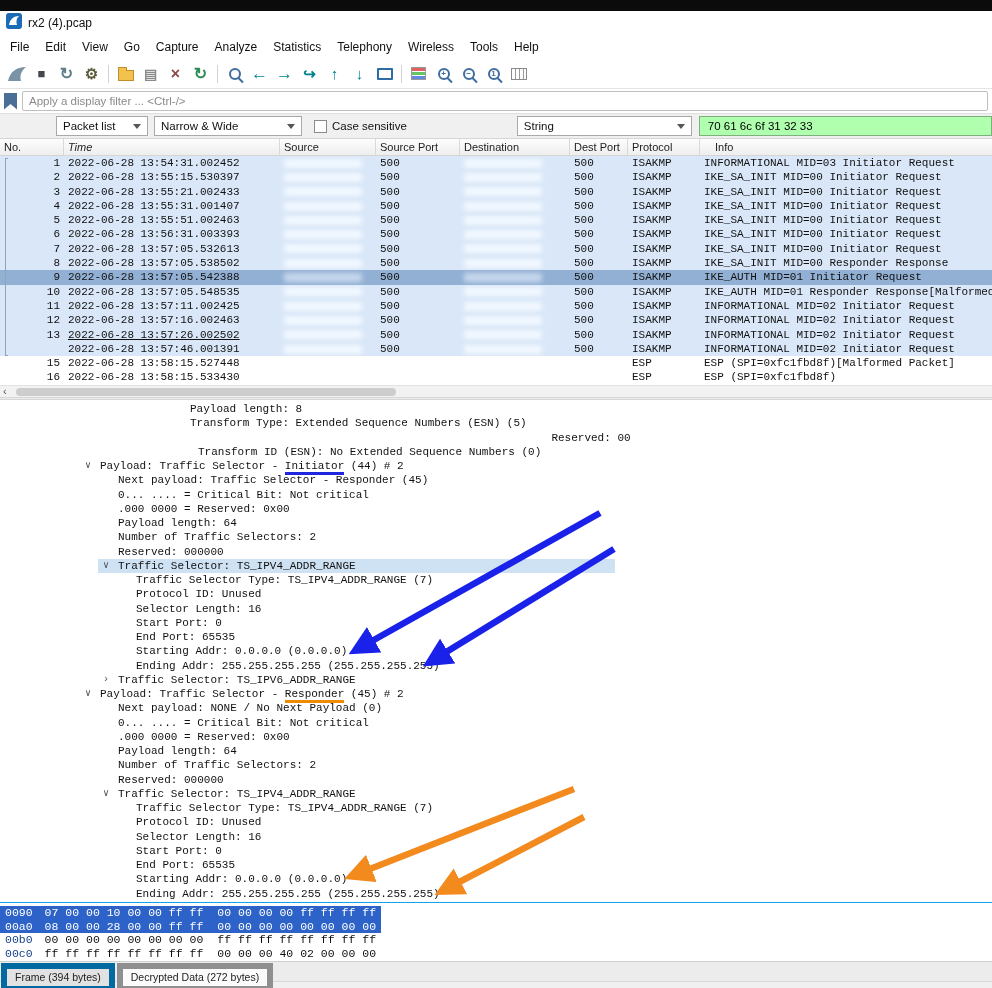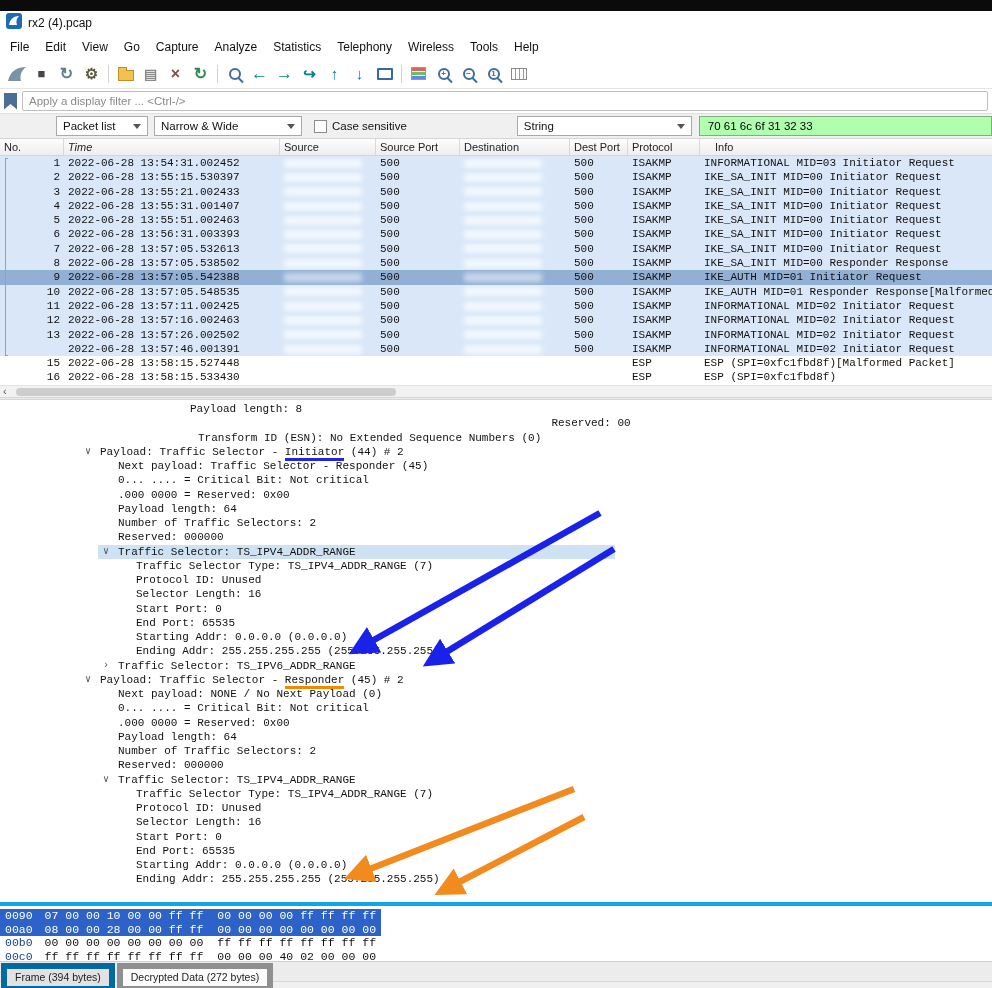--- a/index.html
+++ b/index.html
@@ -50,21 +50,21 @@
   .bracket{position:absolute;left:5px;top:2px;width:3px;height:198px;border-left:1px solid #90a4b8;border-top:1px solid #90a4b8;border-bottom:1px solid #90a4b8}
   .hscroll{height:12px;background:#f2f2f2;position:relative;border-top:1px solid #e2e2e2}
   .harrow{position:absolute;left:3px;top:-1px;font-size:11px;color:#555;line-height:12px}
   .hthumb{position:absolute;left:16px;top:2px;width:380px;height:8px;background:#cdcdcd;border-radius:4px}
   .splitter{height:3px;background:#ececec;border-top:1px solid #d6d6d6;border-bottom:1px solid #d6d6d6}
   .detail{height:502px;padding-top:2px;font-family:"Liberation Mono",monospace;font-size:11px;background:#fff;position:relative;overflow:hidden}
   .dline{position:relative;height:14.25px;line-height:14.25px;white-space:nowrap}
   .exp{position:absolute;top:0;color:#555;font-size:10px}
   .hlband{position:absolute;left:98px;top:0;width:517px;height:100%;background:#cfe2f4}
   .seg{position:relative}
-  .hexpane{height:59px;border-top:4px solid #0ea5e9;background:#fff;font-family:"Liberation Mono",monospace;font-size:11.5px;padding-top:3px}
+  .hexpane{height:59px;border-top:1px solid #0ea5e9;background:#fff;font-family:"Liberation Mono",monospace;font-size:11.5px;padding-top:3px}
   .hexrow{height:13.5px;line-height:13.5px;width:max-content;padding:0 5px;white-space:pre}
   .hexrow .off{color:#15428b;margin-right:12px}
   .hexrow .g2{margin-left:14px}
   .hexrow.selhex{background:#2d63c8;color:#fff}
   .hexrow.selhex .off{color:#fff}
   .bytetabs{height:20px;background:#ececec;border-top:1px solid #cfcfcf;display:flex;align-items:flex-start;padding:1px 0 0 1px;gap:2px}
   .btab{font-size:10.5px;padding:2px 8px 3px;border:6px solid #0369a1;background:#e2e2e2;color:#222}
   .btab.active{background:#fbfbfb;border-color:#8f8f8f}
   .statusstrip{height:7px;background:#f0f0f0;border-top:1px solid #d8d8d8}
   .overlay{position:absolute;left:0;top:0;width:992px;height:988px;pointer-events:none;z-index:9}
@@ -375,21 +375,21 @@
         <div class="pcell port" style="width: 84px;">500</div>
         <div class="pcell blur" style="width: 110px;">
           <div class="blurbox"></div>
         </div>
         <div class="pcell port" style="width: 58px;">500</div>
         <div class="pcell proto" style="width: 72px;">ISAKMP</div>
         <div class="pcell info" style="flex: 1 1 0%;">INFORMATIONAL MID=02 Initiator Request</div>
       </div>
       <div class="prow isakmp">
         <div class="pcell no" style="width: 64px;">13</div>
-        <div class="pcell time" style="width: 216px;">2022-06-28 13:57:26.002502</div>
+        <div class="pcell time" style="width: 216px; text-decoration: underline;">2022-06-28 13:57:26.002502</div>
         <div class="pcell blur" style="width: 96px;">
           <div class="blurbox"></div>
         </div>
         <div class="pcell port" style="width: 84px;">500</div>
         <div class="pcell blur" style="width: 110px;">
           <div class="blurbox"></div>
         </div>
         <div class="pcell port" style="width: 58px;">500</div>
         <div class="pcell proto" style="width: 72px;">ISAKMP</div>
         <div class="pcell info" style="flex: 1 1 0%;">INFORMATIONAL MID=02 Initiator Request</div>
@@ -441,20 +441,21 @@
 
   <div class="hscroll">
     <span class="harrow">‹</span>
     <div class="hthumb"></div>
   </div>
 
   <div class="splitter"></div>
 
   <div class="detail" id="detail">
       <div class="dline" style="padding-left: 190px;"><span class="seg">Payload length: 8</span></div>
+      <div class="dline" style="padding-left: 190px;"><span class="seg">Transform Type: Extended Sequence Numbers (ESN) (5)</span></div>
       <div class="dline" style="padding-left: 190px; text-align: center;"><span class="seg">Reserved: 00</span></div>
       <div class="dline" style="padding-left: 190px; margin-left: 8px;"><span class="seg">Transform ID (ESN): No Extended Sequence Numbers (0)</span></div>
       <div class="dline" style="padding-left: 100px;"><span class="exp" style="left: 85px;">∨</span><span class="seg">Payload: Traffic Selector - </span><span class="seg" style="box-shadow: rgb(32, 38, 223) 0px 3px 0px;">Initiator</span><span class="seg"> (44) # 2</span></div>
       <div class="dline" style="padding-left: 118px;"><span class="seg">Next payload: Traffic Selector - Responder (45)</span></div>
       <div class="dline" style="padding-left: 118px;"><span class="seg">0... .... = Critical Bit: Not critical</span></div>
       <div class="dline" style="padding-left: 118px;"><span class="seg">.000 0000 = Reserved: 0x00</span></div>
       <div class="dline" style="padding-left: 118px;"><span class="seg">Payload length: 64</span></div>
       <div class="dline" style="padding-left: 118px;"><span class="seg">Number of Traffic Selectors: 2</span></div>
       <div class="dline" style="padding-left: 118px;"><span class="seg">Reserved: 000000</span></div>
       <div class="dline" style="padding-left: 118px;"><div class="hlband" style="background: rgb(207, 226, 244);"></div><span class="exp" style="left: 103px;">∨</span><span class="seg">Traffic Selector: TS_IPV4_ADDR_RANGE</span></div>

